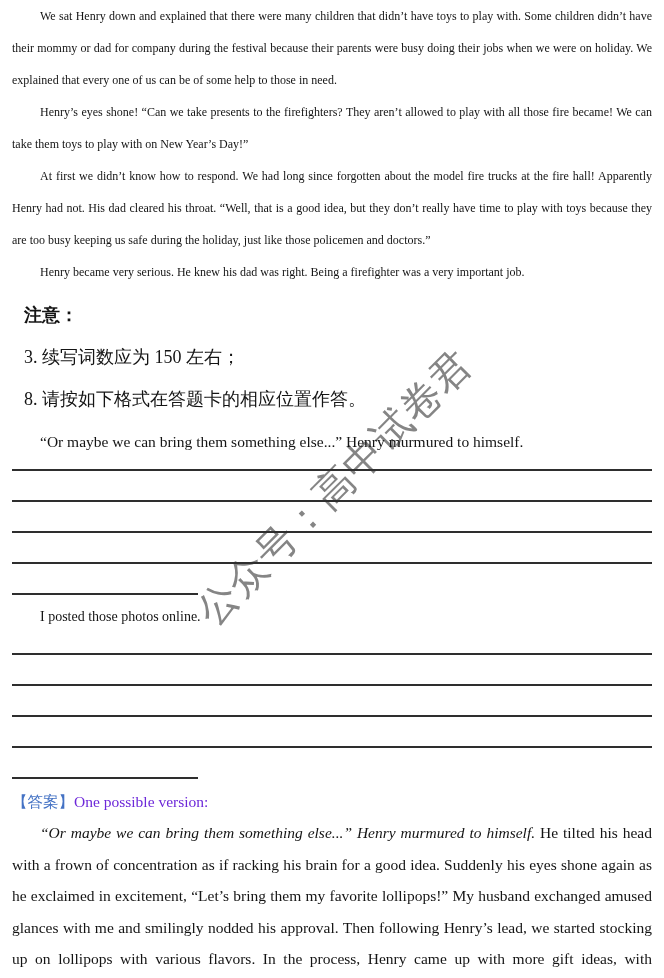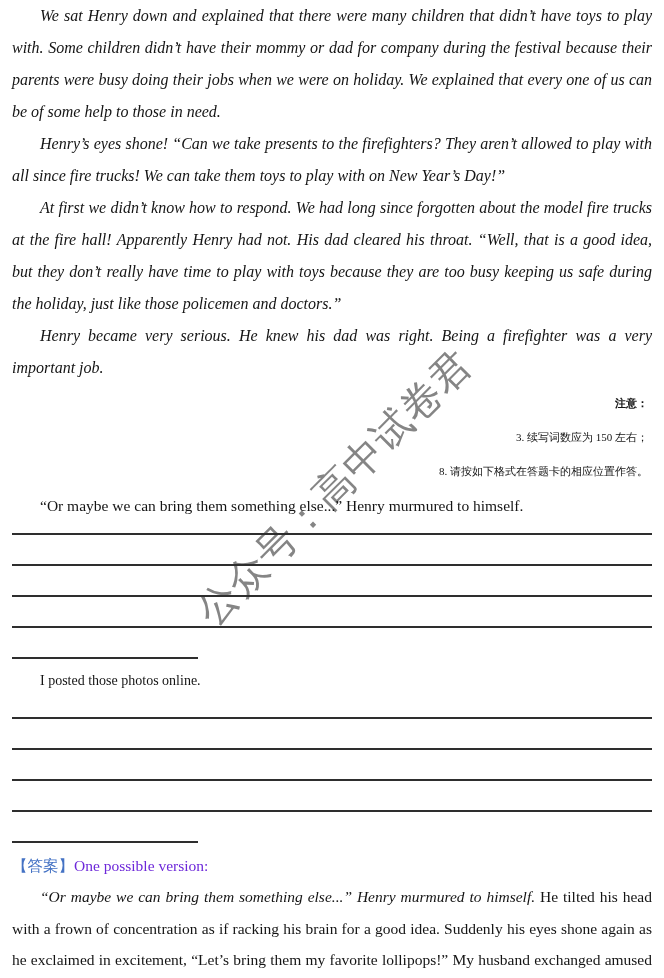--- a/index.html
+++ b/index.html
@@ -27,31 +27,30 @@
     z-index:1;
     user-select:none;
   }
   .content{
     position:relative;
     z-index:2;
     padding:0 12px;
   }
   .para{
     margin:0;
-    font-size:16px;
+    font-size:12px;
     line-height:32px;
     text-align:justify;
     text-indent:28px;
-    font-style:italic;
   }
   .cn{
-    margin:4px;
-    font-size:11px;
+    margin:12px;
+    font-size:18px;
     line-height:30px;
-    text-align:right;
+    text-align:left;
     text-indent:0;
   }
   .cn-head{font-weight:bold;}
   .prompt{
     margin:2px 0 0 0;
     font-size:15.5px;
     line-height:32px;
     text-indent:28px;
   }
   .wline{
@@ -86,21 +85,21 @@
 </head>
 <body>
 
 <div class="page">
 
   <div class="watermark" style="color: rgb(133, 133, 133);">公众号：高中试卷君</div>
 
   <div class="content">
 
     <p class="para">We sat Henry down and explained that there were many children that didn’t have toys to play with. Some children didn’t have their mommy or dad for company during the festival because their parents were busy doing their jobs when we were on holiday. We explained that every one of us can be of some help to those in need.</p>
-    <p class="para">Henry’s eyes shone! “Can we take presents to the firefighters? They aren’t allowed to play with all since fire trucks! We can take them toys to play with on New Year’s Day!”</p>
+    <p class="para">Henry’s eyes shone! “Can we take presents to the firefighters? They aren’t allowed to play with all those fire became! We can take them toys to play with on New Year’s Day!”</p>
     <p class="para">At first we didn’t know how to respond. We had long since forgotten about the model fire trucks at the fire hall! Apparently Henry had not. His dad cleared his throat. “Well, that is a good idea, but they don’t really have time to play with toys because they are too busy keeping us safe during the holiday, just like those policemen and doctors.”</p>
     <p class="para">Henry became very serious. He knew his dad was right. Being a firefighter was a very important job.</p>
 
     <p class="cn cn-head">注意：</p>
     <p class="cn">3. 续写词数应为 150 左右；</p>
     <p class="cn">8. 请按如下格式在答题卡的相应位置作答。</p>
 
     <p class="prompt">“Or maybe we can bring them something else...” Henry murmured to himself.</p>
 
     <div class="wline first"></div>

